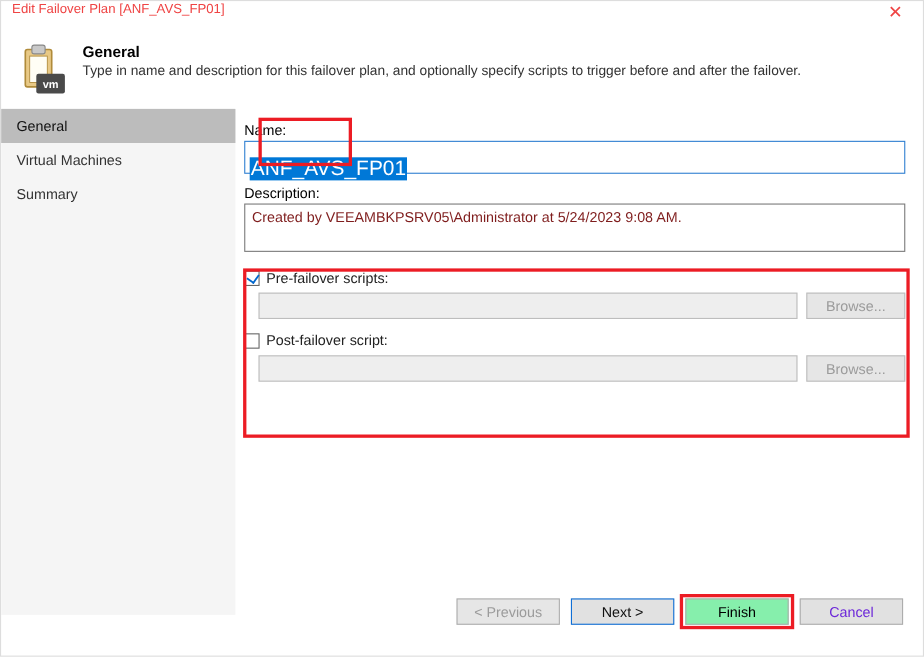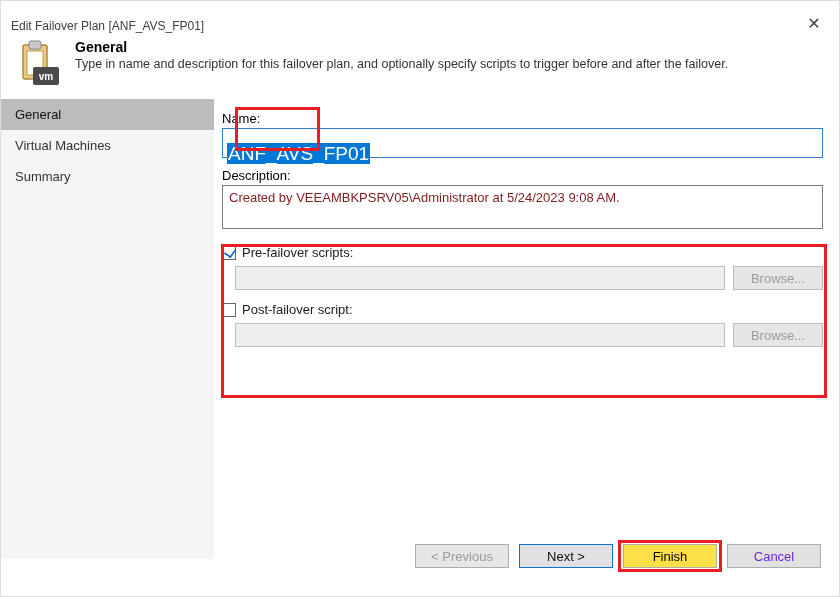--- a/index.html
+++ b/index.html
@@ -1,17 +1,17 @@
 <!DOCTYPE html>
 <html><head>
 <meta charset="utf-8">
 <style>
   * { box-sizing: border-box; font-family: "Segoe UI", Tahoma, sans-serif; }
   body { margin: 0; background: #fff; width: 840px; height: 597px; position: relative; border: 1px solid #ddd; }
-  .titlebar { height: 32px; display: flex; align-items: flex-end; padding: 0 10px; font-size: 12px; color: #404040; }
+  .titlebar { height: 32px; display: flex; align-items: flex-start; padding: 0 10px; font-size: 12px; color: #ef4444; }
   .titlebar .title { flex: 1; }
   .close-btn { font-size: 16px; width: 30px; text-align: center; cursor: pointer; }
   .header { display: flex; align-items: flex-start; padding: 6px 12px 12px 12px; }
   .header .icon-wrap { width: 48px; height: 48px; margin-right: 14px; display:flex; align-items:center; justify-content:center; }
   .icon-clip { width: 48px; height: 48px; }
   .header .heading { font-weight: 700; font-size: 14px; color: #000; }
   .header .subheading { font-size: 12.5px; color: #333; margin-top: 2px; }
   .main { display: flex; height: 460px; }
   .sidebar { width: 213px; background: #f5f5f5; }
   .sidebar-item { padding: 8px 14px; font-size: 13px; color: #333; cursor: pointer; }
@@ -23,21 +23,21 @@
   .name-input .sel { background: #0078d7; color: #fff; padding: 0 1px; }
   .desc-box { width: 100%; height: 44px; border: 1px solid #7a7a7a; padding: 4px 6px; font-size: 13px; color: #7f1d1d; background:#fff; }
   .script-row { display: flex; align-items: center; gap: 6px; margin-top: 8px; }
   .chk { width: 14px; height: 14px; border: 1px solid #666; display: inline-block; position: relative; background:#fff; }
   .chk.checked::after { content: ""; position:absolute; left:2px; top:-1px; width:8px; height:10px; border: solid #0066cc; border-width: 0 2px 2px 0; transform: rotate(35deg) scale(0.8); }
   .chk-label { font-size: 13px; color: #222; }
   .script-input-row { display: flex; align-items: flex-start; gap: 8px; margin-top: 6px; margin-left: 13px; }
   .script-path { flex: 1; height: 24px; border: 1px solid #bdbdbd; background: #eee; }
   .browse-btn { width: 90px; height: 24px; border: 1px solid #bdbdbd; background: #e6e6e6; color: #9b9b9b; font-size: 13px; display:flex; align-items:center; justify-content:center; }
   .footer { height: 52px; position: absolute; left:0; right:0; bottom:0; display:flex; align-items:flex-start; justify-content:flex-end; padding: 0 18px; gap: 10px; }
-  .btn { width: 94px; height: 24px; border: 1px solid #adadad; background: #fde047; font-size: 13px; display:flex; align-items:center; justify-content:center; cursor:pointer; }
+  .btn { width: 94px; height: 24px; border: 1px solid #adadad; background: #86efac; font-size: 13px; display:flex; align-items:center; justify-content:center; cursor:pointer; }
   .btn.disabled { color: #9b9b9b; background:#e6e6e6; }
   .btn.primary { border: 1px solid #0f6fd6; color: #111; background:#e1e1e1; }
   .btn.cancel { background: #e1e1e1; color:#6d28d9; }
 </style>
 </head>
 <body>
 
 <div class="titlebar">
   <span class="title">Edit Failover Plan [ANF_AVS_FP01]</span>
   <span class="close-btn">✕</span>

